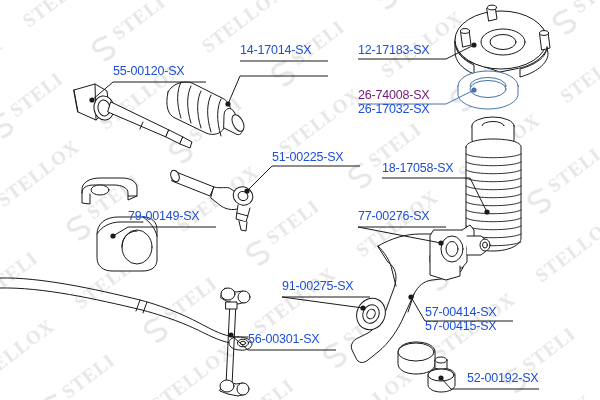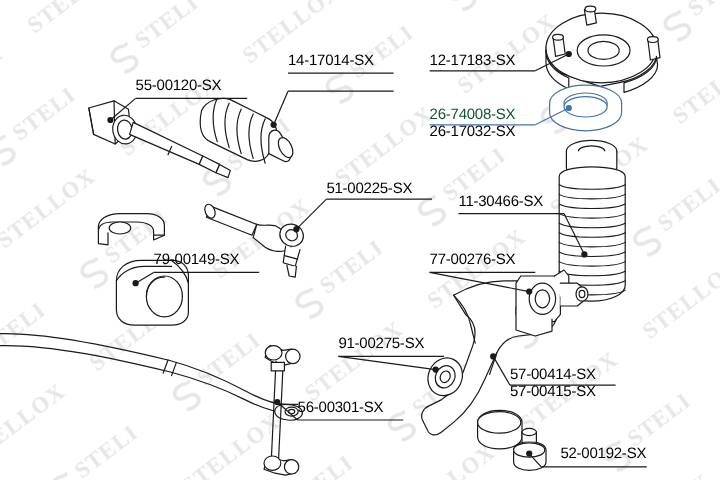--- a/index.html
+++ b/index.html
@@ -31,26 +31,26 @@
   #label-layer {
     position: absolute;
     left: 0; top: 0;
     width: 600px; height: 400px;
     z-index: 3;
   }
   .label {
     position: absolute;
     font-family: "Liberation Sans", sans-serif;
     font-size: 12.5px;
-    color: #000000;
+    color: #1d4ed8;
     white-space: nowrap;
     letter-spacing: -0.2px;
   }
   .label.hl {
-    color: #14532d;
+    color: #701a75;
   }
   .lbl-grp {
     position: absolute;
   }
   .lbl-grp .label { position: static; display: block; line-height: 14px; }
 </style>
 </head>
 <body>
 
 <div id="page">
@@ -309,21 +309,21 @@
     <div class="lbl-grp" style="left:358px; top:88px;">
       <span class="label hl">26-74008-SX</span>
       <span class="label">26-17032-SX</span>
     </div>
 
     <div class="lbl-grp" style="left:272px; top:150px;">
       <span class="label">51-00225-SX</span>
     </div>
 
     <div class="lbl-grp" style="left:382px; top:161px;">
-      <span class="label">11-30466-SX</span>
+      <span class="label">18-17058-SX</span>
     </div>
 
     <div class="lbl-grp" style="left:128px; top:209px;">
       <span class="label">79-00149-SX</span>
     </div>
 
     <div class="lbl-grp" style="left:358px; top:209px;">
       <span class="label">77-00276-SX</span>
     </div>
 

